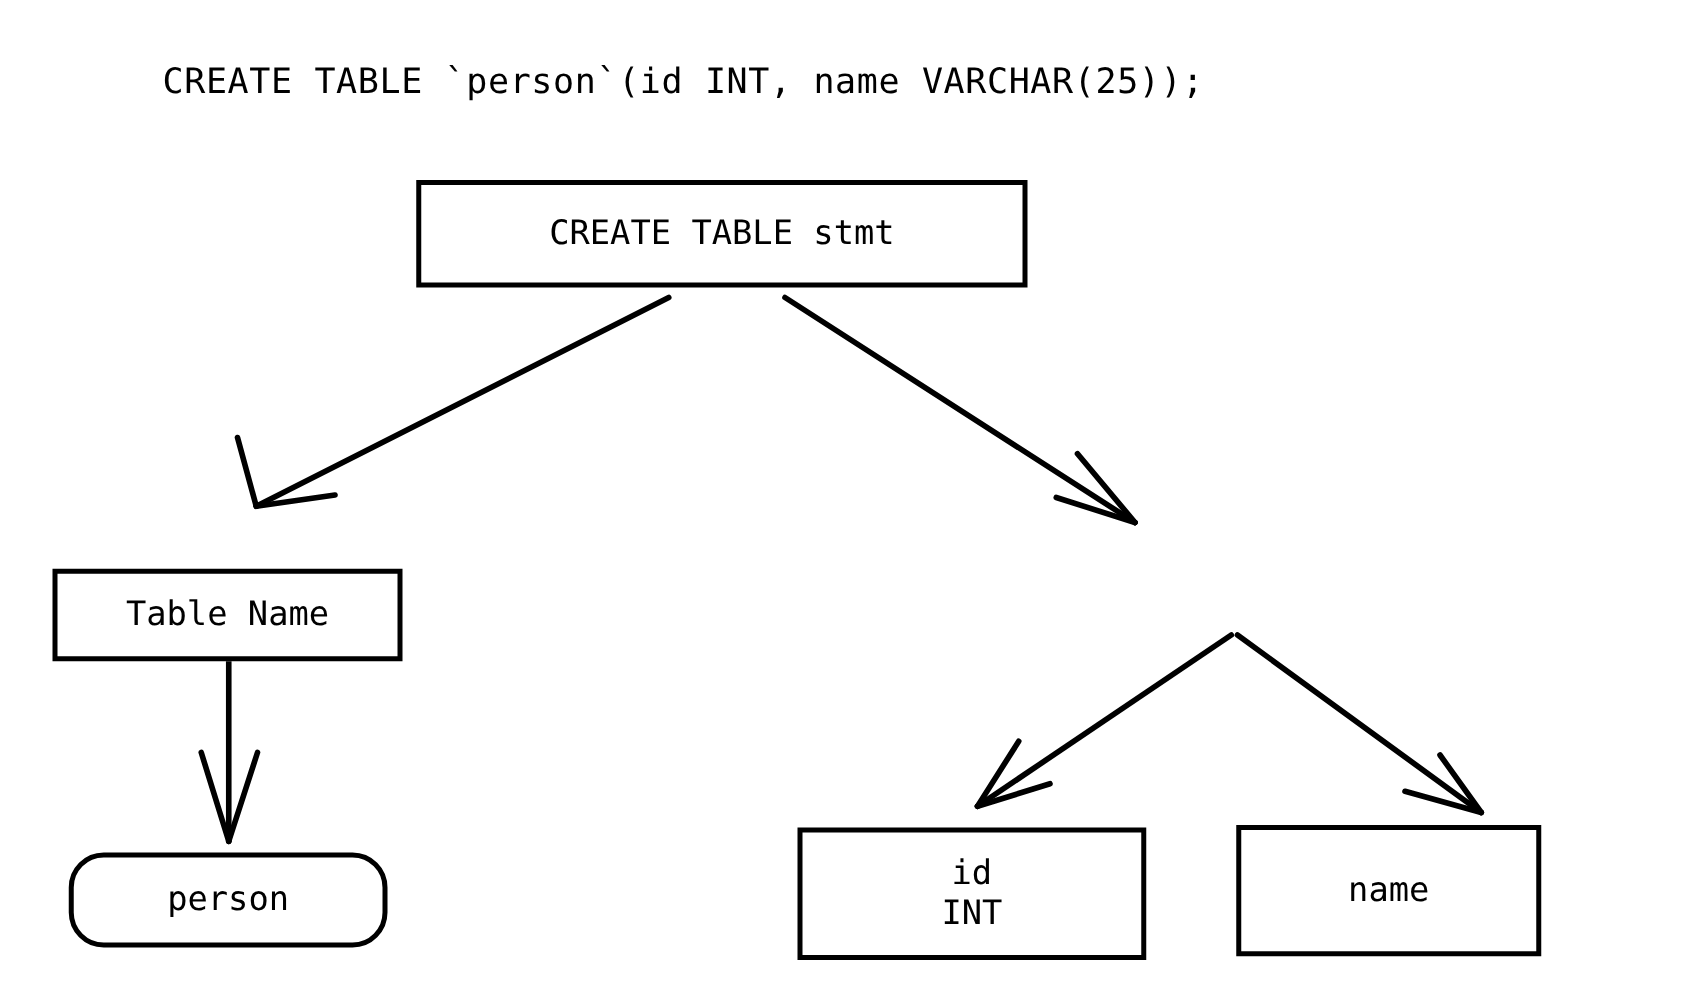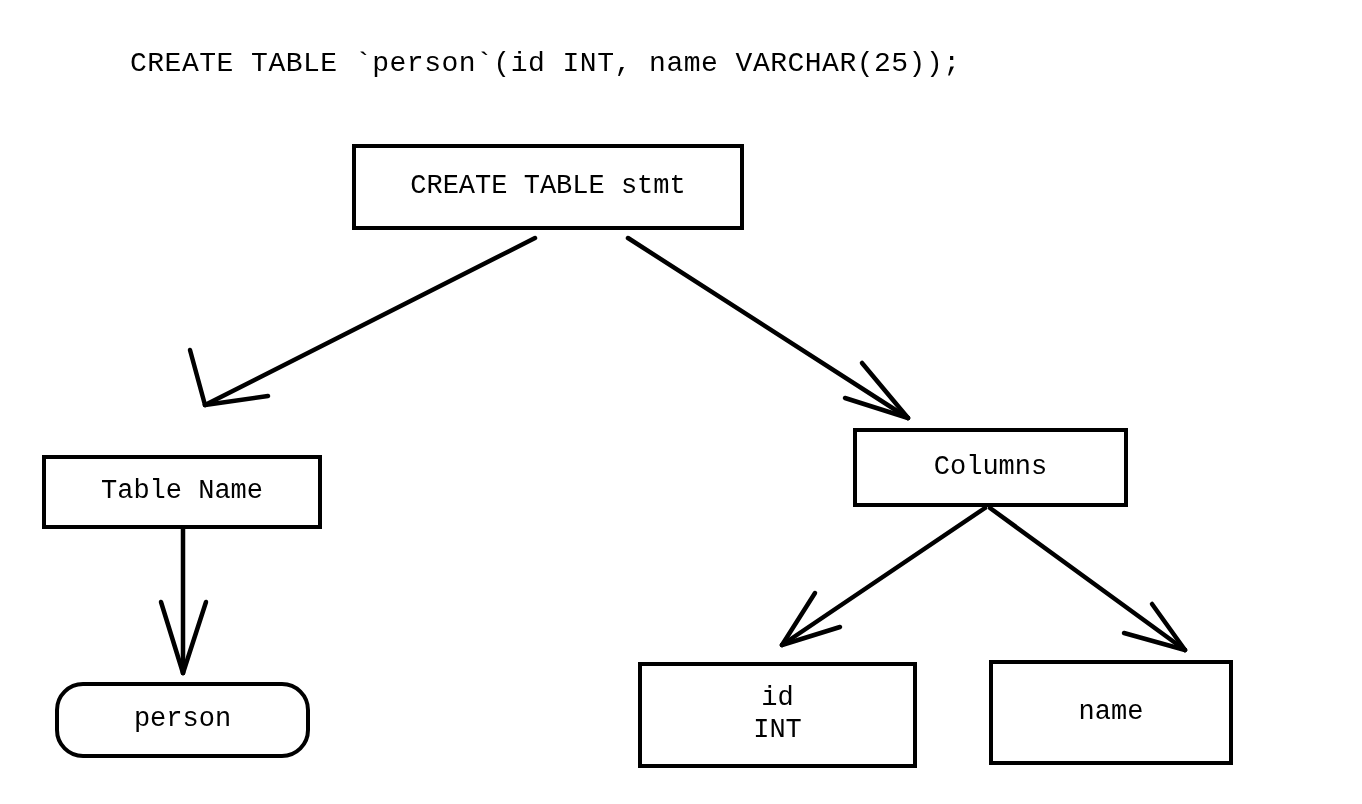--- a/index.html
+++ b/index.html
@@ -13,21 +13,20 @@
     height: 804px;
     overflow: hidden;
     font-family: "DejaVu Sans Mono", "Liberation Mono", monospace;
     color: #000000;
   }
   #canvas {
     position: relative;
     width: 1362px;
     height: 804px;
     background: #ffffff;
-    font-family: Liberation Mono, monospace;
   }
   #edges {
     position: absolute;
     left: 0;
     top: 0;
     width: 1362px;
     height: 804px;
     pointer-events: none;
   }
   .caption {
@@ -49,21 +48,21 @@
     align-items: center;
     justify-content: center;
     text-align: center;
     line-height: 1.18;
     color: #000000;
     font-size: 27px;
     white-space: pre;
     z-index: 2;
   }
   .node .line2 { display: block; }
-  #node-root     { left: 352px; top: 144px; width: 392px; height: 86px; }
+  #node-root     { left: 333px; top: 144px; width: 489px; height: 86px; }
   #node-tablename{ left: 42px;  top: 423px; width: 280px; height: 74px; margin-top: 32px; }
   #node-columns  { left: 853px; top: 428px; width: 275px; height: 79px; }
   #node-person   { left: 55px;  top: 682px; width: 255px; height: 76px; border-radius: 28px; }
   #node-id       { left: 638px; top: 662px; width: 279px; height: 106px; }
   #node-name     { left: 989px;top: 660px; width: 244px; height: 105px; }
 </style>
 </head>
 <body>
 
 <div id="canvas">
@@ -108,23 +107,20 @@
   </svg>
 
   <div class="node" id="node-root">
     <span>CREATE TABLE stmt</span>
   </div>
 
   <div class="node" id="node-tablename">
     <span>Table Name</span>
   </div>
 
-  <div class="node" id="node-columns">
-    <span>Columns</span>
-  </div>
 
   <div class="node" id="node-person">
     <span>person</span>
   </div>
 
   <div class="node" id="node-id">
     <span>id</span>
     <span class="line2">INT</span>
   </div>
 

